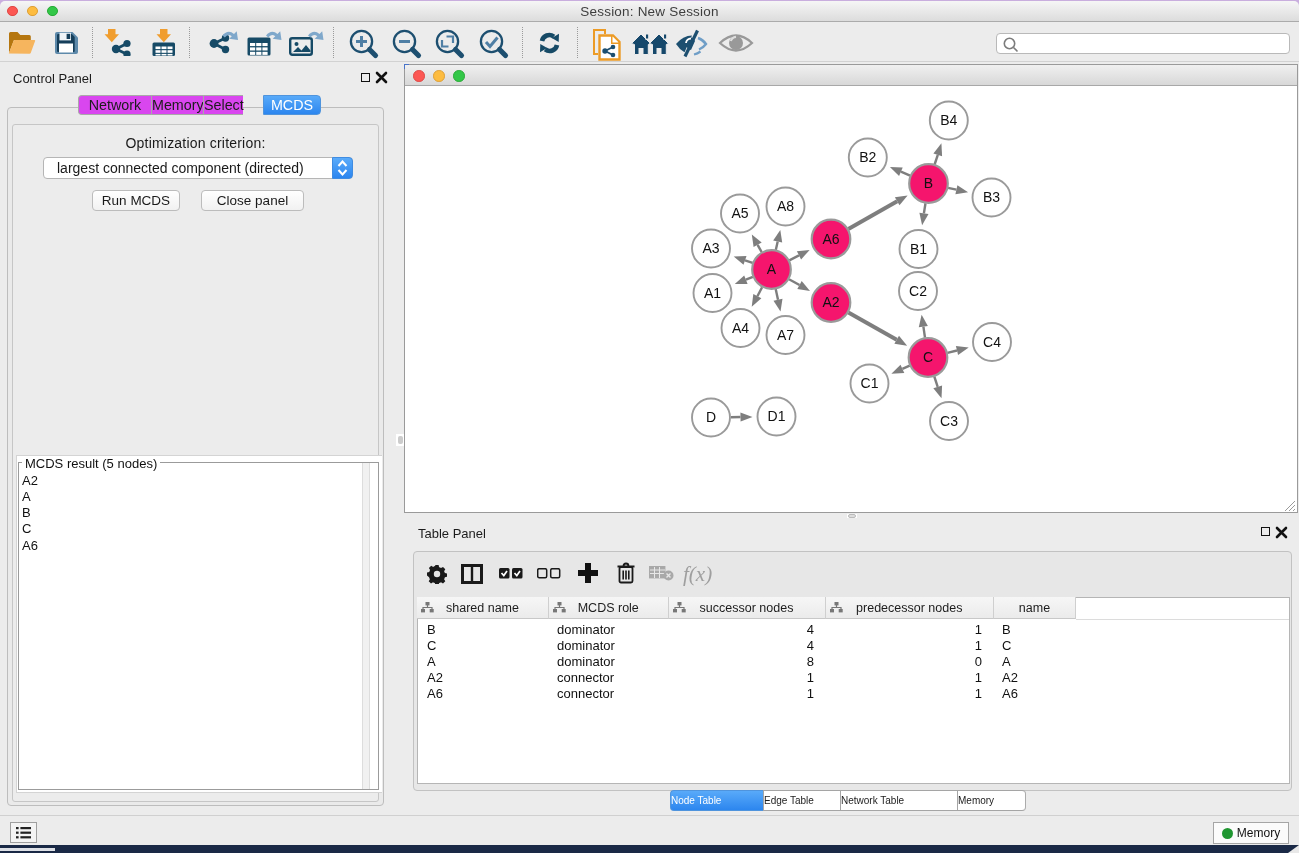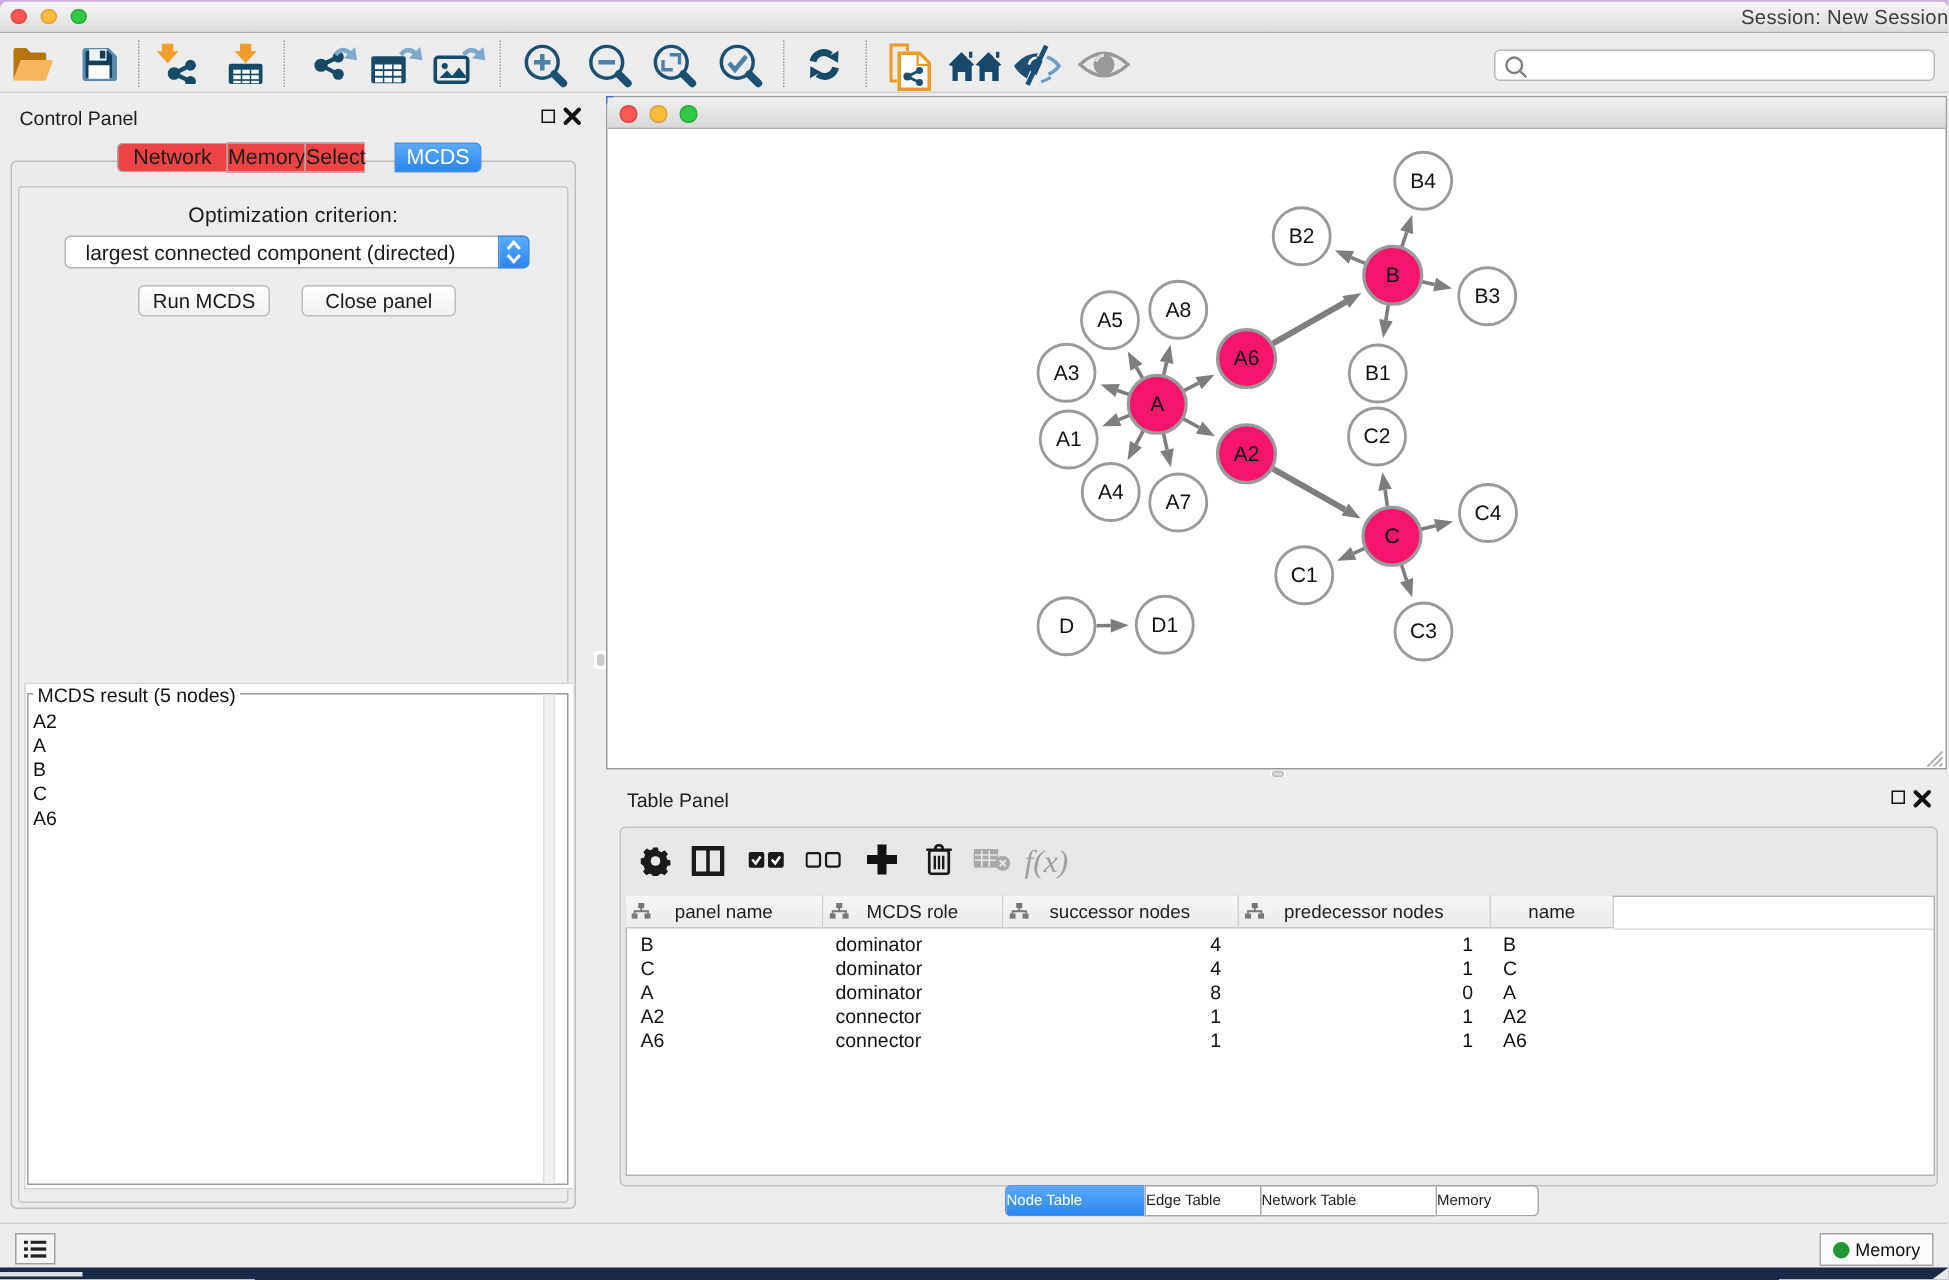--- a/index.html
+++ b/index.html
@@ -2,33 +2,33 @@
 <html><head><meta charset="utf-8"><style>
 *{margin:0;padding:0;box-sizing:border-box}
 body{width:1299px;height:853px;position:relative;overflow:hidden;
  font-family:"Liberation Sans",sans-serif;background:#ececec;font-size:13px;color:#2b2b2b}
 .abs{position:absolute}
 
 #titlebar{left:0;top:1px;width:1299px;height:21px;
  background:linear-gradient(#f6f6f6,#dcdcdc);border-bottom:1px solid #ababab;border-radius:5px 5px 0 0}
 #topline{left:0;top:0;width:1299px;height:7px;background:#c9aede}
 .tl{width:10.5px;height:10.5px;border-radius:50%;top:5.5px}
-#title{left:0;top:4px;width:1299px;text-align:right;color:#3e3e3e;font-size:13.5px;letter-spacing:.2px}
+#title{left:0;top:4px;width:1299px;text-align:center;color:#3e3e3e;font-size:13.5px;letter-spacing:.2px}
 
 #toolbar{left:0;top:23px;width:1299px;height:39px;background:#ececec;border-bottom:1px solid #d2d2d2}
 .sep{top:27px;height:31px;width:0;border-left:1px dotted #9a9a9a}
 #search{left:996px;top:33px;width:294px;height:21px;background:#fff;border:1px solid #b9b9b9;border-radius:4px}
 
 #cpanel{left:0;top:63px;width:391px;height:752px;background:#ececec}
 #cptitle{left:13px;top:71px;color:#1c1c1c}
 .wicon{top:73px;width:9px;height:9px;border:1.6px solid #111}
 #cpouter{left:7px;top:107px;width:377px;height:699px;background:#eaeaea;border:1px solid #bdbdbd;border-radius:4px}
 #cpinner{left:12px;top:124px;width:367px;height:678px;background:#ececec;border:1px solid #c6c6c6;border-radius:3px}
 
-.tab{top:95px;height:20px;background:#ef4444;border:1px solid #a9a9a9;border-right:none;
+.tab{top:95px;height:20px;background:#d946ef;border:1px solid #a9a9a9;border-right:none;
  text-align:center;line-height:18px;color:#1c1c1c;z-index:5;font-size:14.3px}
 #tab-mcds{background:linear-gradient(#59aaf9,#2c86ef);color:#fff;border:1px solid #4f94dd;border-radius:0 4px 4px 0}
 #optlabel{left:0;top:135px;width:391px;text-align:center;color:#1a1a1a;font-size:14px;letter-spacing:.2px}
 #combo{left:43px;top:157px;width:310px;height:22px;background:#fff;border:1px solid #b5b5b5;border-radius:4px}
 #combotext{left:57px;top:160px;color:#1a1a1a;font-size:14px}
 #combobtn{left:332px;top:157px;width:21px;height:22px;border-radius:0 4px 4px 0;
  background:linear-gradient(#5aabfa,#2b85ef);border:1px solid #3f8ce2}
 .btn{top:190px;height:21px;background:linear-gradient(#ffffff,#f1f1f1);border:1px solid #bcbcbc;border-radius:4px;
  text-align:center;line-height:19px;color:#1a1a1a;font-size:13.5px}
 
@@ -392,21 +392,21 @@
   </g>
   <circle cx="19.5" cy="9.5" r="5" fill="#a9a9a9"></circle>
   <path d="M17.5 7.5 l4 4 M21.5 7.5 l-4 4" stroke="#e7e7e7" stroke-width="1.4"></path>
  </svg>
  <div class="abs" style="left:292px;top:44px;width:40px;color:#9f9f9f;font-family:'Liberation Serif',serif;
   font-style:italic;font-size:21px">f(x)</div>
  
  <div class="abs" id="ttable"></div>
 </div>
 <div class="abs" style="left:417px;top:597px;width:873px;height:24px">
- <div class="abs th" style="left:0;width:132px">panel name</div>
+ <div class="abs th" style="left:0;width:132px">shared name</div>
  <div class="abs th" style="left:132px;width:119.5px">MCDS role</div>
  <div class="abs th" style="left:251.5px;width:157px">successor nodes</div>
  <div class="abs th" style="left:408.5px;width:168.5px">predecessor nodes</div>
  <div class="abs th" style="left:577px;width:82px">name</div>
  <svg class="abs" style="left:4px;top:5px" width="13" height="12" viewBox="0 0 13 12">
       <g fill="#777">
         <rect x="4.5" y="0" width="4" height="3.4"></rect>
         <rect x="0" y="7" width="4" height="3.4"></rect>
         <rect x="8.7" y="7" width="4" height="3.4"></rect>
         <path d="M6.5 3 v2.5 M2 7 V5.5 h9 V7" stroke="#777" fill="none" stroke-width="1.2"></path>

